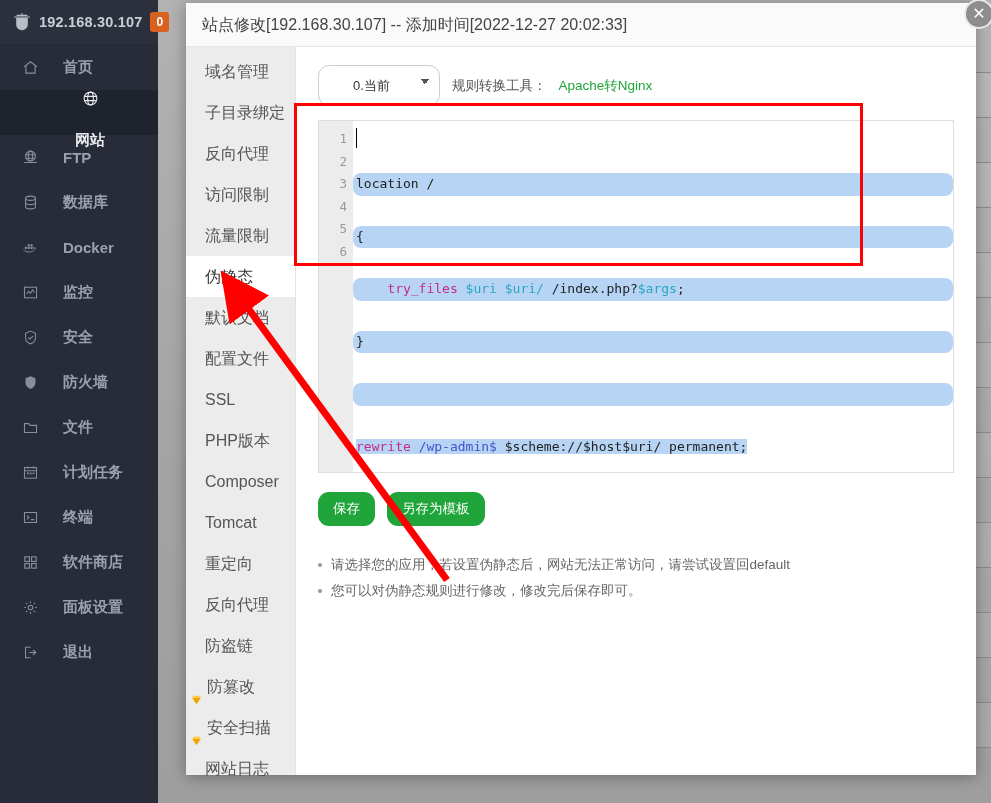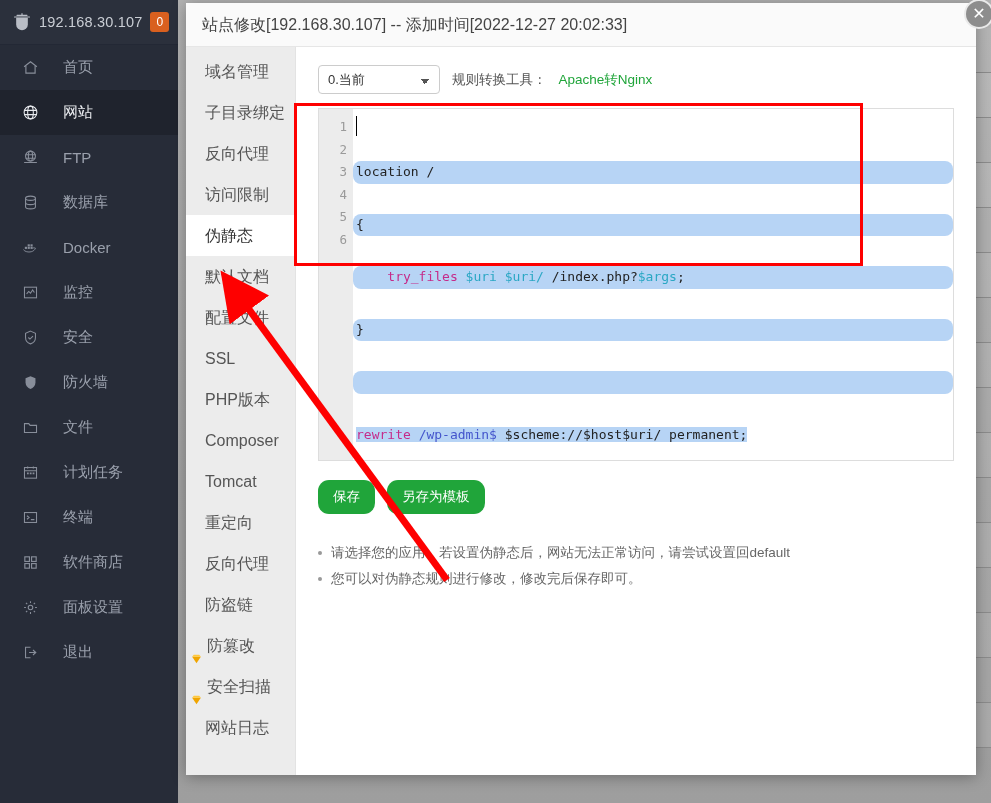--- a/index.html
+++ b/index.html
@@ -24,23 +24,24 @@
     position: absolute; left: 905px; top: 28px; width: 86px; height: 745px;
   }
   .bg-row {
     height: 45px; border-bottom: 1px solid #8c8c8c;
     background: rgba(255,255,255,0.06);
   }
   .bg-row.alt { background: rgba(255,255,255,0.12); }
 
   
   .sidebar {
-    position: absolute; left: 0; top: 0; width: 178px; height: 803px;
+    position: absolute; left: 0; top: 0; width: 158px; height: 803px;
     background: #272c38;
     z-index: 5;
+    font-weight: bold;
   }
   .sb-head {
     height: 45px; display: flex; align-items: center; gap: 7px;
     padding: 0 10px 0 12px;
     background: #2b303c;
     border-bottom: 1px solid #232835;
   }
   .sb-logo { width: 20px; height: 20px; flex: 0 0 20px; }
   .sb-ip {
     color: #c9cdd4; font-size: 14.5px; letter-spacing: .2px;
@@ -56,21 +57,21 @@
   .sb-list { padding-top: 0; }
   .sb-item {
     height: 45px; display: flex; align-items: center; gap: 24px;
     padding-left: 22px;
     color: #9aa0ac; font-size: 15px;
     cursor: pointer;
   }
   .sb-item .ic { width: 17px; height: 17px; flex: 0 0 17px;
     display: flex; align-items: center; justify-content: center; opacity: .85; }
   .sb-item .ic svg { width: 17px; height: 17px; display: block; }
-  .sb-item.active { background: #1f232d; color: #e8eaee; }
+  .sb-item.active { background: #1f232d; color: #e8eaee; flex-direction: column; }
   .sb-item.active .ic { opacity: 1; }
 
   
   .modal {
     position: absolute; left: 186px; top: 3px;
     width: 790px; height: 772px;
     background: #fff;
     box-shadow: 0 2px 14px rgba(0,0,0,.32);
     z-index: 10;
   }
@@ -112,32 +113,33 @@
     position: absolute; left: 4px; top: 50%; transform: translateY(-50%);
     width: 13px; height: 13px;
   }
   .mmenu-item.has-gem { padding-left: 21px; }
 
   
   .mcontent { flex: 1; padding: 18px 22px 0 22px; position: relative; }
 
   .toolbar { display: flex; align-items: center; gap: 12px; margin-bottom: 14px; }
   .sel {
-    width: 122px; height: 29px;
-    border: 1px solid #ccc; border-radius: 4px;
+    width: 122px; height: 41px;
+    border: 1px solid #ccc; border-radius: 11px;
     background: #fff; color: #333;
     font-size: 13px; font-family: "Liberation Sans", sans-serif;
     padding: 0 24px 0 9px;
     -webkit-appearance: none; appearance: none;
     background-image:
       linear-gradient(45deg, transparent 50%, #555 50%),
       linear-gradient(135deg, #555 50%, transparent 50%);
     background-position: calc(100% - 14px) 13px, calc(100% - 9px) 13px;
     background-size: 5px 5px, 5px 5px;
     background-repeat: no-repeat;
+    text-align: center;
   }
   .tb-label { font-size: 13.5px; color: #555; }
   .tb-link { font-size: 13.5px; color: #20a53a; text-decoration: none; cursor: pointer; }
 
   
   .editor {
     border: 1px solid #ddd;
     height: 353px;
     display: flex;
     font-family: "DejaVu Sans Mono", "Liberation Mono", monospace;
@@ -383,20 +385,21 @@
     <div class="modal-close">✕</div>
     <div class="modal-title">站点修改[192.168.30.107] -- 添加时间[2022-12-27 20:02:33]</div>
 
     <div class="modal-body">
 
       <div class="mmenu" id="mmenu">
           <div class="mmenu-item"><span>域名管理</span></div>
           <div class="mmenu-item"><span>子目录绑定</span></div>
           <div class="mmenu-item"><span>反向代理</span></div>
           <div class="mmenu-item"><span>访问限制</span></div>
+          <div class="mmenu-item"><span>流量限制</span></div>
           <div class="mmenu-item active"><span>伪静态</span></div>
           <div class="mmenu-item"><span>默认文档</span></div>
           <div class="mmenu-item"><span>配置文件</span></div>
           <div class="mmenu-item"><span>SSL</span></div>
           <div class="mmenu-item"><span>PHP版本</span></div>
           <div class="mmenu-item"><span>Composer</span></div>
           <div class="mmenu-item"><span>Tomcat</span></div>
           <div class="mmenu-item"><span>重定向</span></div>
           <div class="mmenu-item"><span>反向代理</span></div>
           <div class="mmenu-item"><span>防盗链</span></div>

